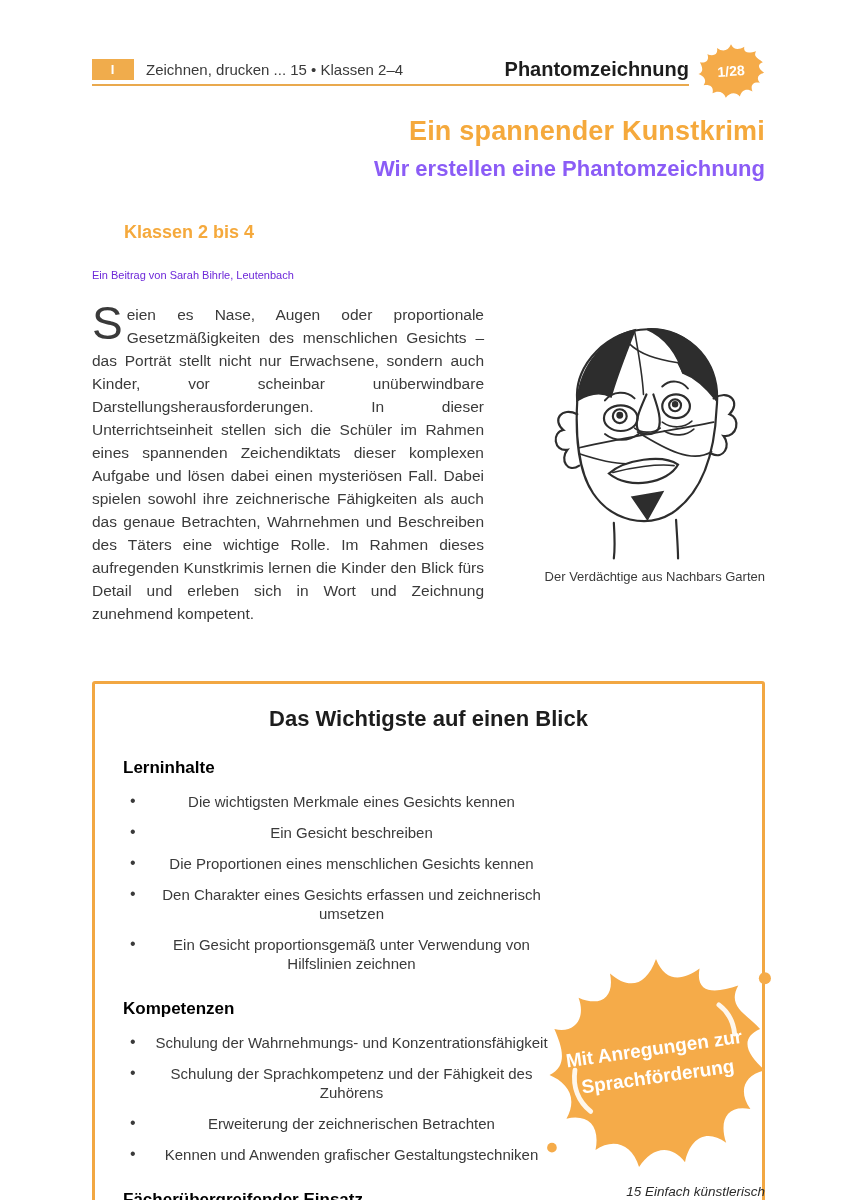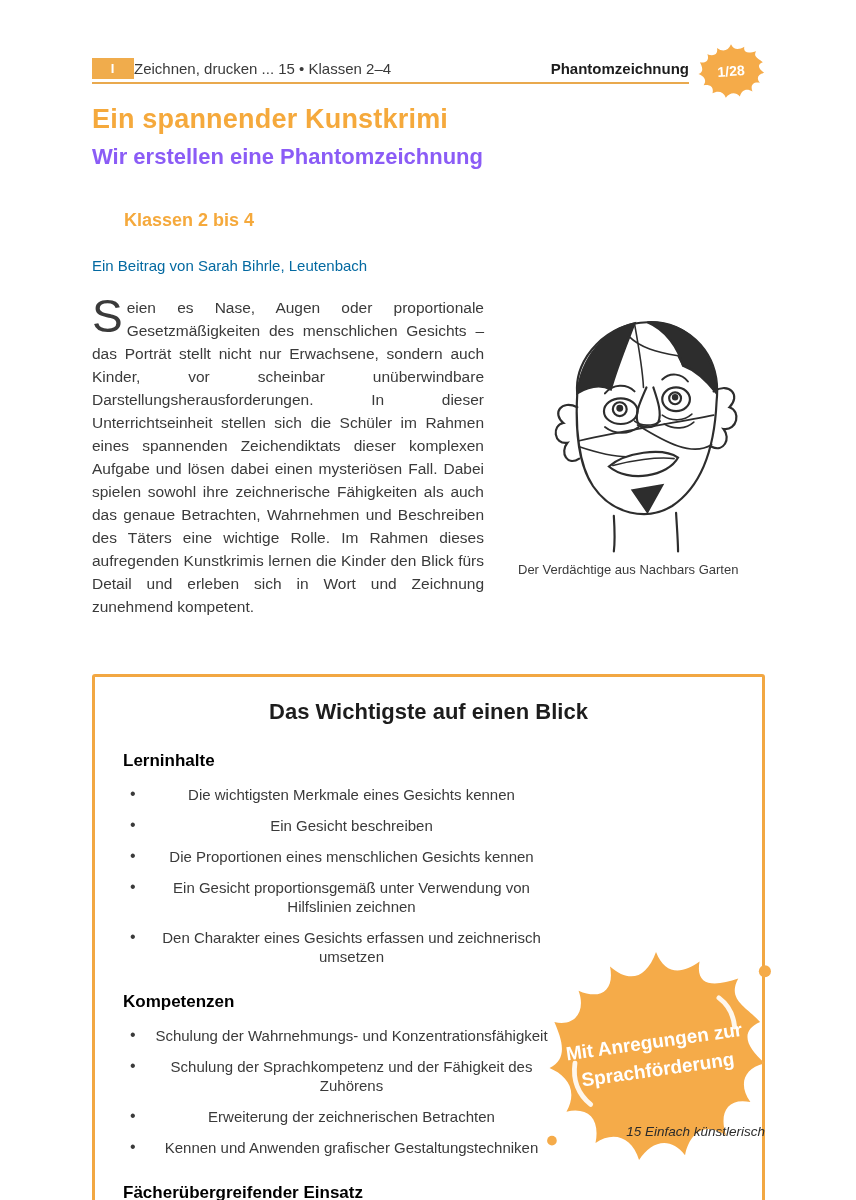--- a/index.html
+++ b/index.html
@@ -20,51 +20,51 @@
     border-bottom:2px solid #E9A94E;
     padding-bottom:3px;
   }
   .unit-tab {
     width:42px; height:21px;
     background:#F0AC4C;
     color:#ffffff; font-weight:bold; font-size:13px;
     display:flex; align-items:center; justify-content:center;
     letter-spacing:1px;
   }
-  .series-info { margin-left:0; font-size:15px; color:#3a3a3a; }
-  .topic { margin-left:auto; font-weight:bold; font-size:15px; color:#1d1d1d; }
+  .series-info { margin-left:12px; font-size:15px; color:#3a3a3a; }
+  .topic { margin-left:auto; font-weight:bold; font-size:20px; color:#1d1d1d; }
   .header-splat {
     position:absolute; left:602px; top:40px; width:74px; height:62px;
   }
   .header-splat .splat-label {
     position:absolute; inset:0; display:flex; align-items:center; justify-content:center;
     color:#ffffff; font-size:14px; font-weight:bold; transform:rotate(-4deg);
   }
 
   
-  .title-block { margin-top:20px; text-align:left; }
+  .title-block { margin-top:30px; text-align:right; }
   .main-title { color:#F5A93C; font-size:27px; font-weight:bold; letter-spacing:.2px; }
   .sub-title  { color:#8b5cf6; font-size:22px; font-weight:bold; margin-top:9px; }
 
   .grade { margin-top:40px; color:#F5A93C; font-size:18px; font-weight:bold;margin-left:32px; }
-  .byline { margin-top:26px; font-size:15px; color:#0369a1; }
+  .byline { margin-top:26px; font-size:11px; color:#6d28d9; }
 
   
   .intro-row { margin-top:22px; display:flex; gap:34px; }
   .intro-text {
     width:392px; font-size:15.5px; line-height:23px;
     text-align:justify; color:#3a3a3a;
   }
   .dropcap {
     float:left; font-size:46px; line-height:40px;
     padding-right:4px; color:#3a3a3a;
   }
   .figure-col { width:247px; }
   .figure-frame { width:247px; height:258px; }
-  .figure-caption { margin-top:8px; text-align:left; font-size:13px; color:#3a3a3a; }
+  .figure-caption { margin-top:8px; text-align:right; font-size:13px; color:#3a3a3a; }
 
   
   .overview-box {
     position:relative;
     margin-top:56px;
     border:3px solid #F2A742;
     border-radius:3px;
     padding:18px 28px 26px 28px;
     min-height:514px;
   }
@@ -89,21 +89,21 @@
   .note-splat .splat-label {
     position:absolute; inset:0;
     display:flex; flex-direction:column; align-items:center; justify-content:center;
     transform:rotate(-8deg);
     color:#ffffff; font-weight:bold; font-size:19px; line-height:1.45;
     text-align:center;
   }
 
   
   .footer {
-    position:absolute; right:91px; top:1124px;
+    position:absolute; right:91px; top:1184px;
     font-style:italic; font-size:13.5px; color:#2b2b2b;
   }
 </style>
 </head>
 <body>
 
 <div class="page">
   <div class="content">
 
     <div class="header-row">
@@ -183,22 +183,22 @@
     </div>
 
     <div class="overview-box">
       <div class="box-title">Das Wichtigste auf einen Blick</div>
 
       <div class="section-heading">Lerninhalte</div>
       <ul>
         <li>Die wichtigsten Merkmale eines Gesichts kennen</li>
         <li>Ein Gesicht beschreiben</li>
         <li>Die Proportionen eines menschlichen Gesichts kennen</li>
+        <li>Den Charakter eines Gesichts erfassen und zeichnerisch umsetzen</li>
         <li>Ein Gesicht proportionsgemäß unter Verwendung von Hilfslinien zeichnen</li>
-        <li>Den Charakter eines Gesichts erfassen und zeichnerisch umsetzen</li>
       </ul>
 
       <div class="section-heading">Kompetenzen</div>
       <ul>
         <li>Schulung der Wahrnehmungs- und Konzentrationsfähigkeit</li>
         <li>Schulung der Sprachkompetenz und der Fähigkeit des Zuhörens</li>
         <li>Erweiterung der zeichnerischen Betrachten</li>
         <li>Kennen und Anwenden grafischer Gestaltungstechniken</li>
       </ul>
 

